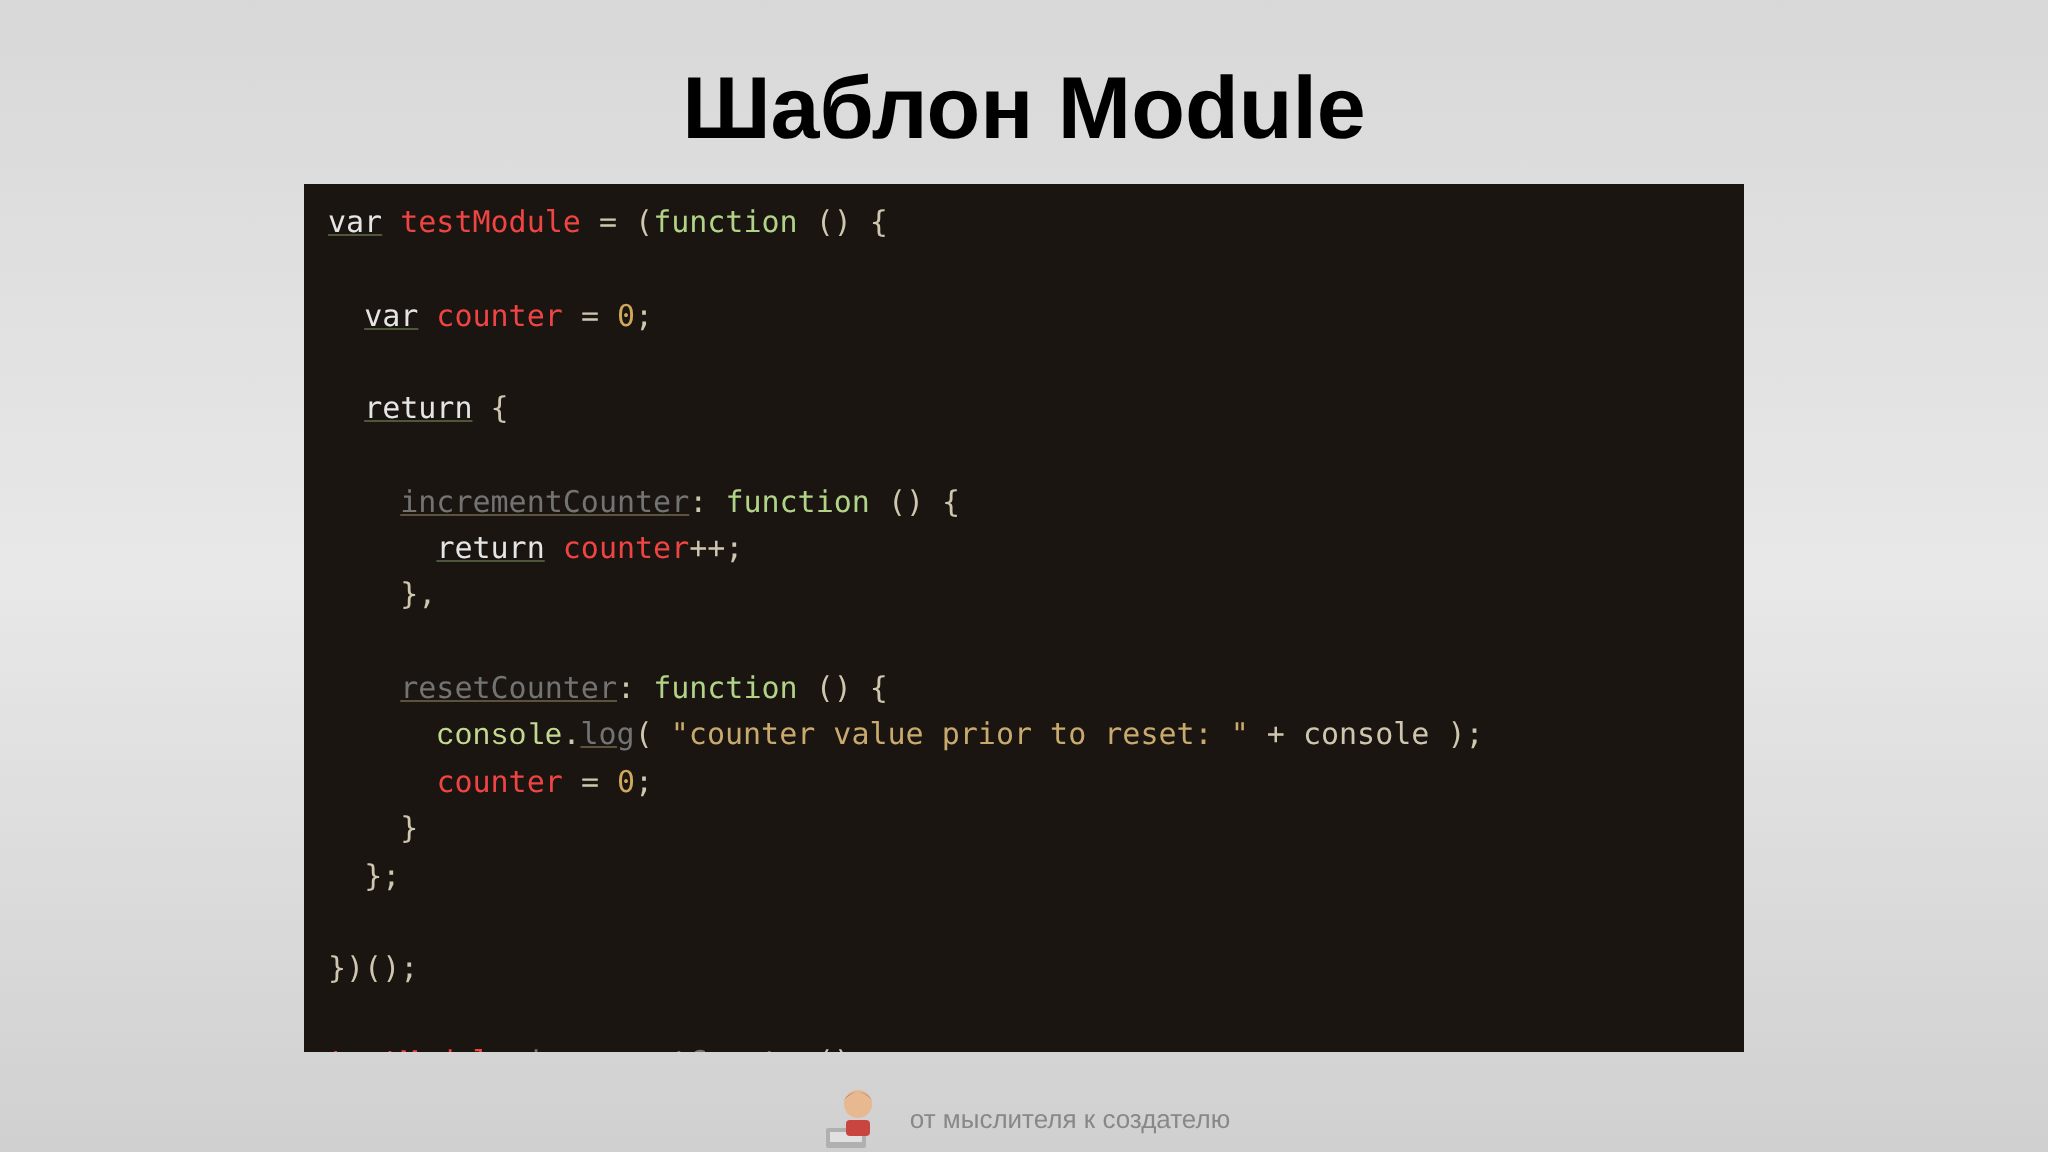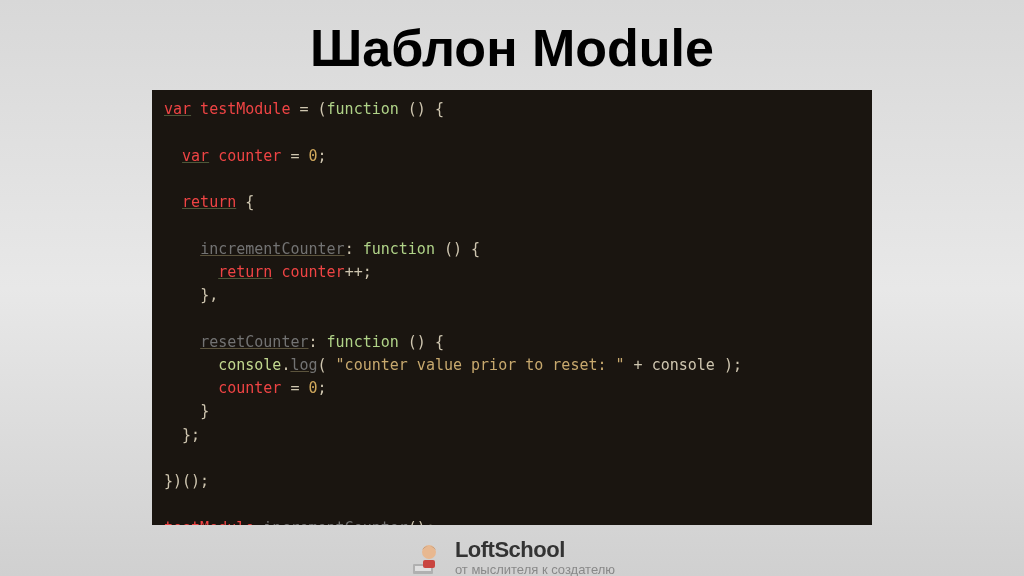--- a/index.html
+++ b/index.html
@@ -11,46 +11,46 @@
       width: 1024px;
       height: 576px;
       background: linear-gradient(to bottom, #d8d8d8, #e8e8e8, #d0d0d0);
       font-family: Arial, Helvetica, sans-serif;
       display: flex;
       flex-direction: column;
       align-items: center;
       overflow: hidden;
     }
     .title {
-      font-size: 52px;
+      font-size: 44px;
       font-weight: bold;
       color: #000;
-      margin-top: 18px;
+      margin-top: 30px;
       margin-bottom: 12px;
       text-align: center;
     }
     .code-block {
       width: 720px;
       background: #1a1510;
       color: #d4c9b0;
       font-family: "Menlo", "Consolas", monospace;
       font-size: 15px;
       line-height: 1.55;
       padding: 8px 12px 8px 12px;
       white-space: pre;
       overflow: hidden;
     }
-    .kw { color: #ef4444; text-decoration: underline; text-decoration-color: rgba(176,211,136,0.35); text-align: center; }
+    .kw { color: #e5e5e5; text-decoration: underline; text-decoration-color: rgba(176,211,136,0.35); text-align: center; }
     .fn { color: #b0d388; text-align: right; }
     .ident { color: #ef4444; }
     .method { color: #737373; text-decoration: underline; text-decoration-color: rgba(214,201,143,0.35);}
     .num { color: #d0a85c; }
     .str { color: #c8a96e; }
     .punct { color: #cfc6b0; }
-    .obj { color: #c2d890; }
+    .obj { color: #c2d890; font-family: Liberation Mono, monospace; }
     .logo-row {
       display: flex;
       align-items: center;
       gap: 10px;
       margin-top: 14px;
     }
     .logo-mark {
       width: 36px;
       height: 36px;
       position: relative;
@@ -101,16 +101,15 @@
   <div class="logo-mark">
     <svg viewBox="0 0 36 36" width="36" height="36">
       <rect x="4" y="24" width="20" height="10" rx="1" fill="#b0b0b0"></rect>
       <rect x="6" y="26" width="16" height="5" fill="#e0e0e0"></rect>
       <circle cx="20" cy="12" r="7" fill="#e8b890"></circle>
       <path d="M13 10 Q20 2 27 10 Q24 6 20 6 Q16 6 13 10" fill="#3a3a3a"></path>
       <rect x="14" y="20" width="12" height="8" rx="2" fill="#c94540"></rect>
     </svg>
   </div>
   <div class="logo-text">
-    <div class="logo-name">LoftSchool</div>
     <div class="logo-tag">от мыслителя к создателю</div>
   </div>
 </div>
 
 </body></html>

